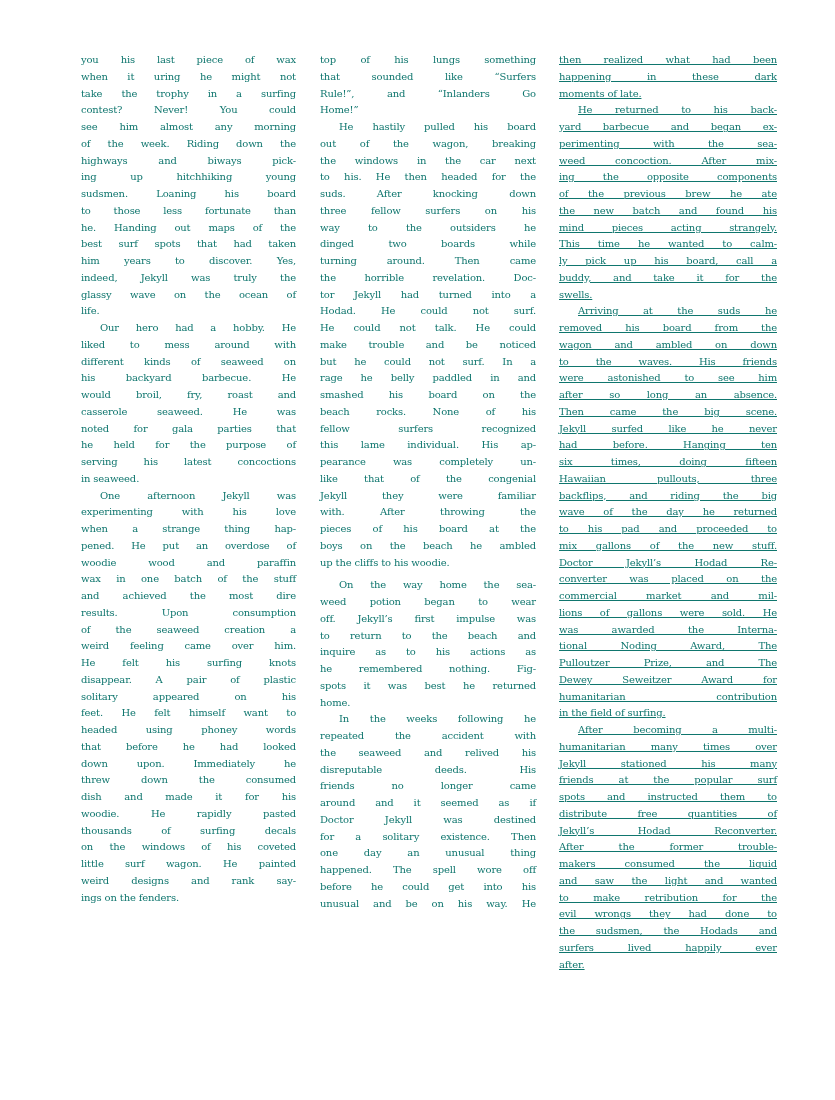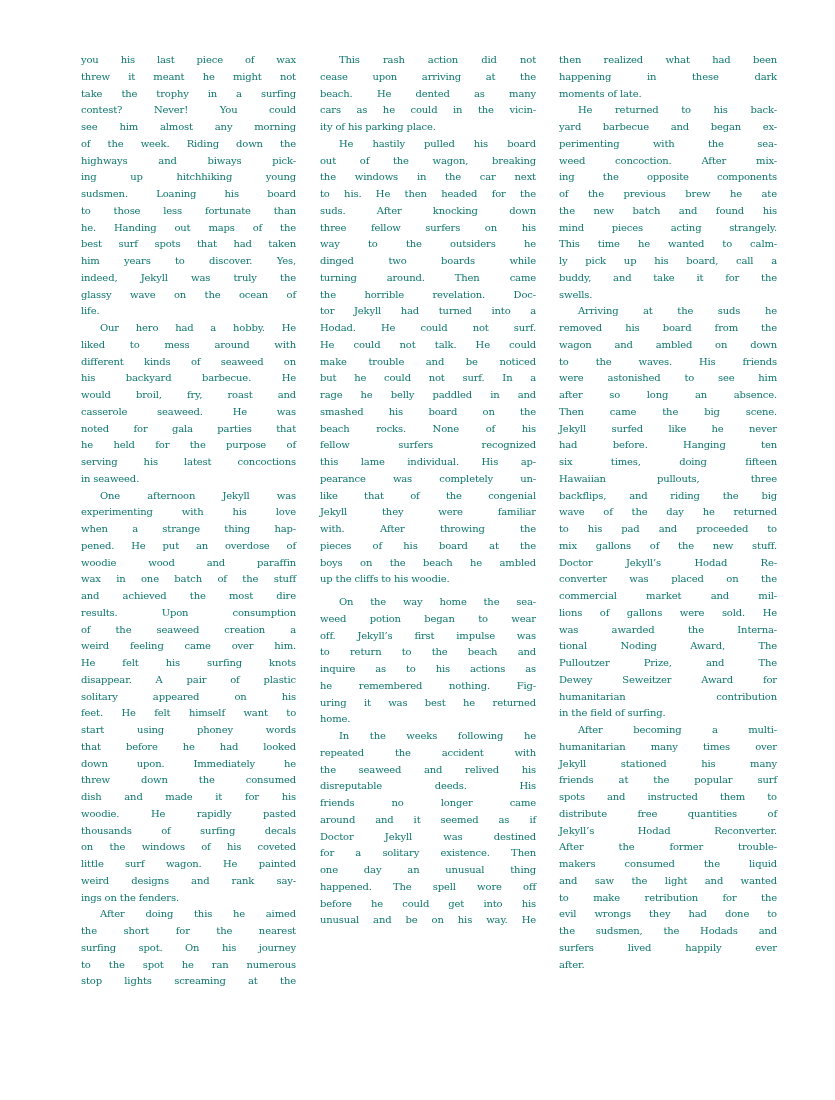--- a/index.html
+++ b/index.html
@@ -9,41 +9,41 @@
     position: absolute;
     top: 52px;
     font-family: "DejaVu Serif", "Liberation Serif", serif;
     font-size: 10px;
     line-height: 16.75px;
     color: #0f766e;
     letter-spacing: -0.15px;
   }
   .col1 { left: 81px; width: 215px; }
   .col2 { left: 320px; width: 216px; }
-  .col3 { left: 559px; width: 218px; }
+  .col3 { left: 559px; width: 218px; text-decoration: underline; }
   .line {
     display: block;
     height: 16.75px;
     white-space: nowrap;
     text-align: justify;
     text-align-last: justify;
     overflow: visible;
   }
   .line.last { text-align-last: left; }
   .line.indent { padding-left: 19px; }
   .gap { display: block; height: 6px; }
 </style>
 </head>
 <body>
 
 <div class="page">
   <div class="col col1">
       <div>
         <span class="line">you his last piece of wax</span>
-        <span class="line">threw it meant he might not</span>
+        <span class="line">when it uring he might not</span>
         <span class="line">take the trophy in a surfing</span>
         <span class="line">contest? Never! You could</span>
         <span class="line">see him almost any morning</span>
         <span class="line">of the week. Riding down the</span>
         <span class="line">highways and biways pick-</span>
         <span class="line">ing up hitchhiking young</span>
         <span class="line">sudsmen. Loaning his board</span>
         <span class="line">to those less fortunate than</span>
         <span class="line">he. Handing out maps of the</span>
         <span class="line">best surf spots that had taken</span>
@@ -72,47 +72,39 @@
         <span class="line">woodie wood and paraffin</span>
         <span class="line">wax in one batch of the stuff</span>
         <span class="line">and achieved the most dire</span>
         <span class="line">results. Upon consumption</span>
         <span class="line">of the seaweed creation a</span>
         <span class="line">weird feeling came over him.</span>
         <span class="line">He felt his surfing knots</span>
         <span class="line">disappear. A pair of plastic</span>
         <span class="line">solitary appeared on his</span>
         <span class="line">feet. He felt himself want to</span>
-        <span class="line">start using phoney words</span>
+        <span class="line">headed using phoney words</span>
         <span class="line">that before he had looked</span>
         <span class="line">down upon. Immediately he</span>
         <span class="line">threw down the consumed</span>
         <span class="line">dish and made it for his</span>
         <span class="line">woodie. He rapidly pasted</span>
         <span class="line">thousands of surfing decals</span>
         <span class="line">on the windows of his coveted</span>
         <span class="line">little surf wagon. He painted</span>
         <span class="line">weird designs and rank say-</span>
         <span class="line last">ings on the fenders.</span>
       </div>
-      <div>
-        <span class="line indent">After doing this he aimed</span>
-        <span class="line">the short for the nearest</span>
-        <span class="line">surfing spot. On his journey</span>
-        <span class="line">to the spot he ran numerous</span>
-        <span class="line">stop lights screaming at the</span>
-      </div>
     </div>
   <div class="col col2">
       <div>
-        <span class="line indent">This rash action did not</span>
-        <span class="line">cease upon arriving at the</span>
-        <span class="line">beach. He dented as many</span>
-        <span class="line">cars as he could in the vicin-</span>
-        <span class="line last">ity of his parking place.</span>
+        <span class="line">top of his lungs something</span>
+        <span class="line">that sounded like “Surfers</span>
+        <span class="line">Rule!”, and “Inlanders Go</span>
+        <span class="line last">Home!”</span>
       </div>
       <div>
         <span class="line indent">He hastily pulled his board</span>
         <span class="line">out of the wagon, breaking</span>
         <span class="line">the windows in the car next</span>
         <span class="line">to his. He then headed for the</span>
         <span class="line">suds. After knocking down</span>
         <span class="line">three fellow surfers on his</span>
         <span class="line">way to the outsiders he</span>
         <span class="line">dinged two boards while</span>
@@ -137,21 +129,21 @@
         <span class="line last">up the cliffs to his woodie.</span>
       </div>
       <span class="gap"></span>
       <div>
         <span class="line indent">On the way home the sea-</span>
         <span class="line">weed potion began to wear</span>
         <span class="line">off. Jekyll’s first impulse was</span>
         <span class="line">to return to the beach and</span>
         <span class="line">inquire as to his actions as</span>
         <span class="line">he remembered nothing. Fig-</span>
-        <span class="line">uring it was best he returned</span>
+        <span class="line">spots it was best he returned</span>
         <span class="line last">home.</span>
       </div>
       <div>
         <span class="line indent">In the weeks following he</span>
         <span class="line">repeated the accident with</span>
         <span class="line">the seaweed and relived his</span>
         <span class="line">disreputable deeds. His</span>
         <span class="line">friends no longer came</span>
         <span class="line">around and it seemed as if</span>
         <span class="line">Doctor Jekyll was destined</span>

